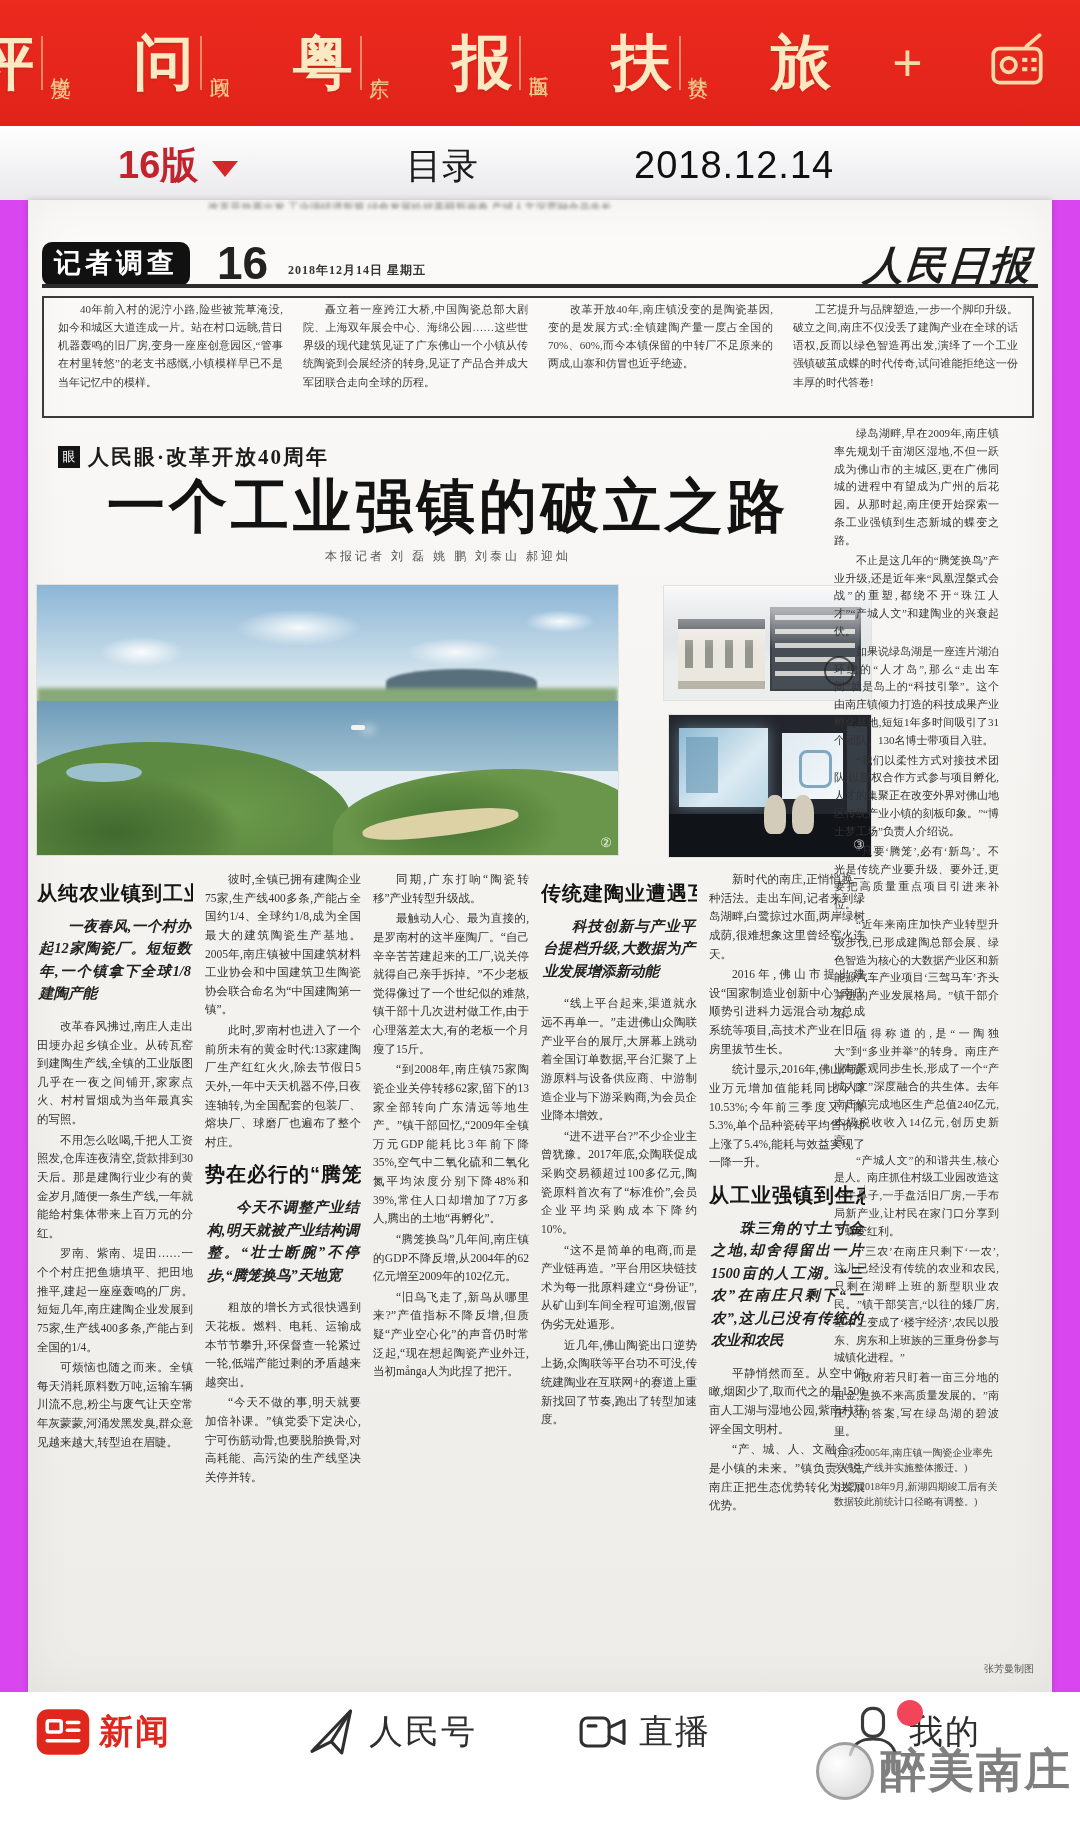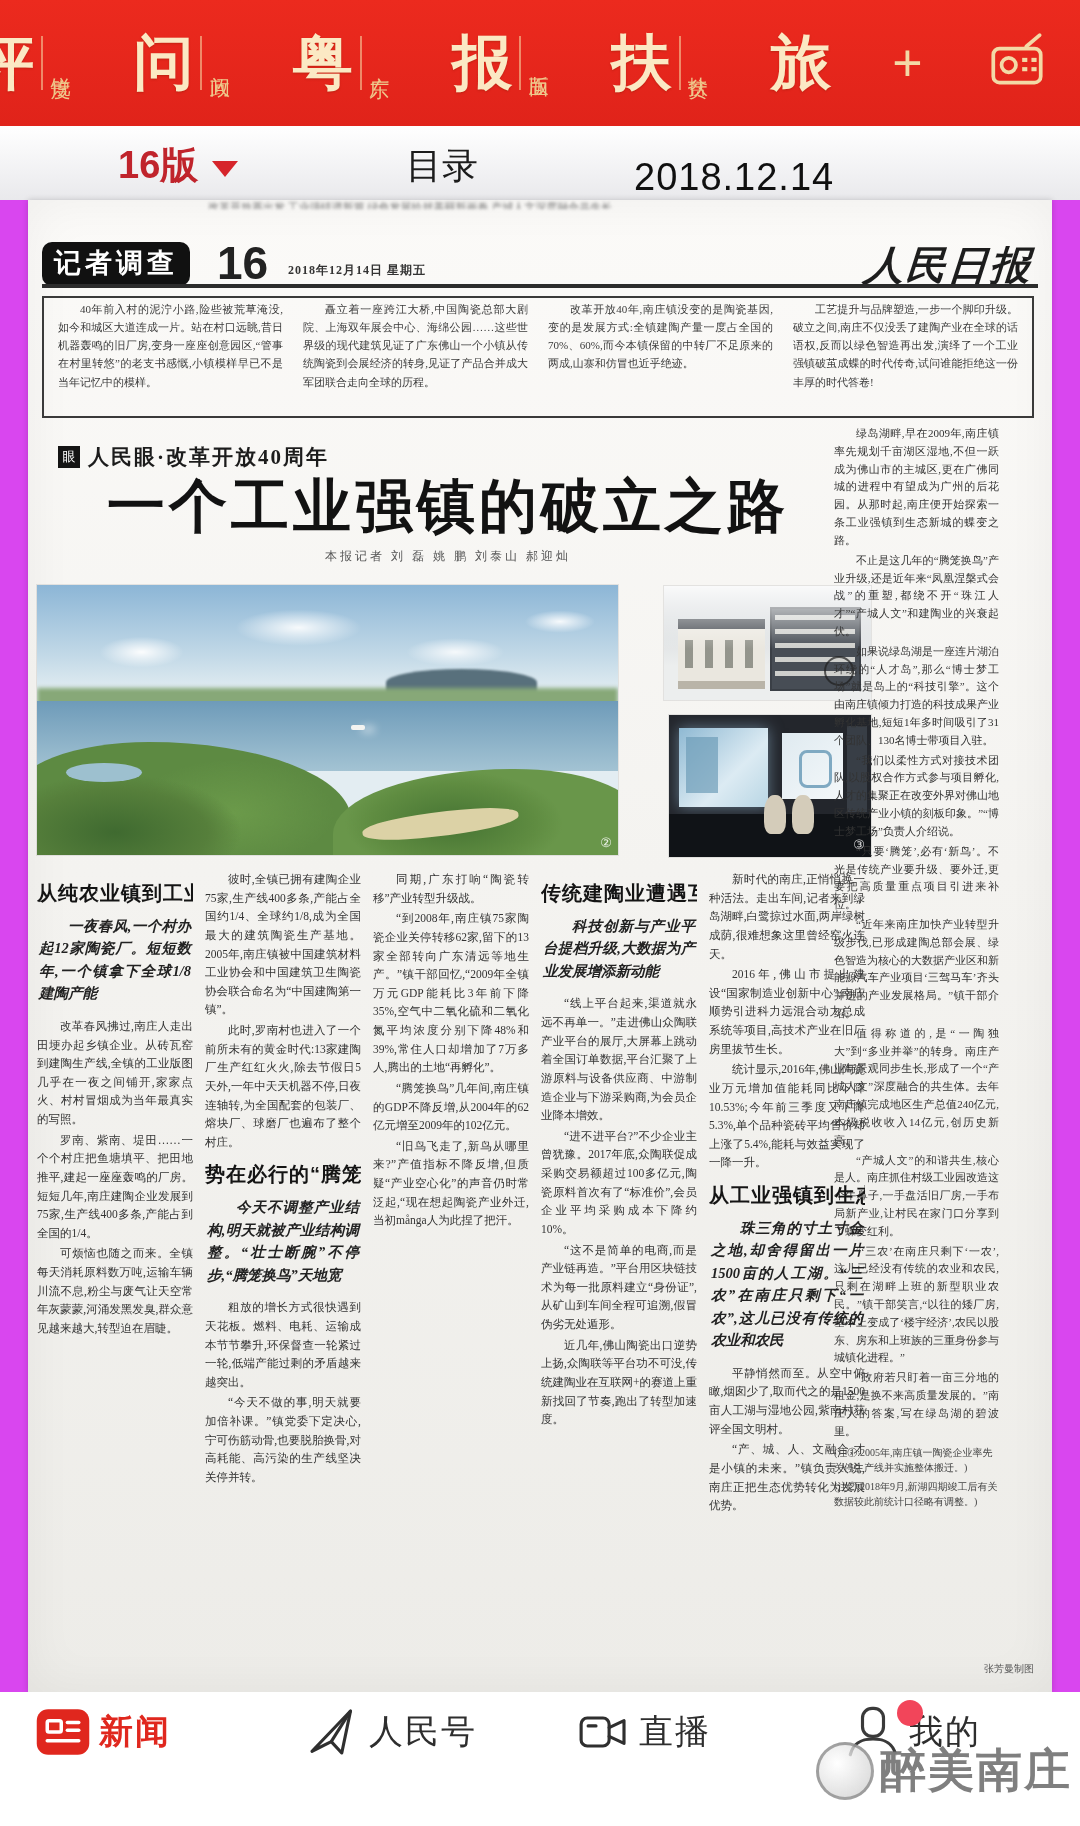--- a/index.html
+++ b/index.html
@@ -23,21 +23,21 @@
 
   
   .pagebar{position:absolute;left:0;top:126px;width:1080px;height:74px;
            background:linear-gradient(180deg,#ffffff,#e9e9ec);
            border-bottom:1px solid #d6d6da;}
   .pagesel{position:absolute;left:118px;top:14px;font-size:38px;color:#c0242c;
            font-weight:bold;display:flex;align-items:center;gap:14px;}
   .tri{width:0;height:0;border-left:13px solid transparent;border-right:13px solid transparent;
        border-top:16px solid #d6252b;margin-top:6px;}
   .toc{position:absolute;left:406px;top:16px;font-size:36px;color:#1c1c1c;}
-  .pdate{position:absolute;left:634px;top:30px;font-size:38px;color:#101010;letter-spacing:1px;}
+  .pdate{position:absolute;left:634px;top:18px;font-size:38px;color:#101010;letter-spacing:1px;}
 
   
   .paperwrap{position:absolute;left:0;top:200px;width:1080px;height:1492px;background:#d946ef;}
   .sheet{position:absolute;left:28px;top:0;width:1024px;height:1492px;
          background:linear-gradient(180deg,#fbfaf8 0%,#f4f3f0 45%,#edece8 100%);
          box-shadow:0 0 6px rgba(0,0,0,.18), inset 0 0 50px rgba(0,0,0,.05);
          font-family:"Liberation Serif",serif;color:#2e2e2e;filter:blur(.3px);}
   .sliver{position:absolute;left:180px;top:0;width:820px;height:9px;overflow:hidden;
           font-size:11px;color:#777;filter:blur(1.6px);white-space:nowrap;}
   .np-head{position:absolute;left:14px;top:40px;width:996px;height:42px;}
@@ -252,50 +252,52 @@
         <div class="shelf"></div>
         <div class="desk"></div>
         <div class="person pA"></div>
         <div class="person pB"></div>
         <span class="mark">③</span>
       </div>
 
       <div class="railcol">
         <p class="p">绿岛湖畔,早在2009年,南庄镇率先规划千亩湖区湿地,不但一跃成为佛山市的主城区,更在广佛同城的进程中有望成为广州的后花园。从那时起,南庄便开始探索一条工业强镇到生态新城的蝶变之路。</p>
         <p class="p">不止是这几年的“腾笼换鸟”产业升级,还是近年来“凤凰涅槃式会战”的重塑,都绕不开“珠江人才”“产城人文”和建陶业的兴衰起伏。</p>
-        <p class="p">如果说绿岛湖是一座连片湖泊环绕的“人才岛”,那么“博士梦工场”就是岛上的“科技引擎”。这个由南庄镇倾力打造的科技成果产业孵化基地,短短1年多时间吸引了31个团队、130名博士带项目入驻。</p>
+        <p class="p">如果说绿岛湖是一座连片湖泊环绕的“人才岛”,那么“走出车间”就是岛上的“科技引擎”。这个由南庄镇倾力打造的科技成果产业孵化基地,短短1年多时间吸引了31个团队、130名博士带项目入驻。</p>
         <p class="p">“我们以柔性方式对接技术团队,以股权合作方式参与项目孵化,人才的集聚正在改变外界对佛山地区传统产业小镇的刻板印象。”“博士梦工场”负责人介绍说。</p>
         <p class="p">“只要‘腾笼’,必有‘新鸟’。不光是传统产业要升级、要外迁,更要把高质量重点项目引进来补位。”</p>
         <p class="p">“近年来南庄加快产业转型升级步伐,已形成建陶总部会展、绿色智造为核心的大数据产业区和新能源汽车产业项目‘三驾马车’齐头并进的产业发展格局。”镇干部介绍。</p>
         <p class="p">值得称道的,是“一陶独大”到“多业并举”的转身。南庄产业与景观同步生长,形成了一个“产城人文”深度融合的共生体。去年南庄镇完成地区生产总值240亿元,本级税收收入14亿元,创历史新高。</p>
         <p class="p">“产城人文”的和谐共生,核心是人。南庄抓住村级工业园改造这个牛鼻子,一手盘活旧厂房,一手布局新产业,让村民在家门口分享到了蝶变红利。</p>
         <p class="p">“‘三农’在南庄只剩下‘一农’,这儿已经没有传统的农业和农民,只剩在湖畔上班的新型职业农民。”镇干部笑言,“以往的矮厂房,基本上变成了‘楼宇经济’,农民以股东、房东和上班族的三重身份参与城镇化进程。”</p>
         <p class="p">“政府若只盯着一亩三分地的租金,是换不来高质量发展的。”南庄人的答案,写在绿岛湖的碧波里。</p>
         <p class="note">(注①:2005年,南庄镇一陶瓷企业率先关停生产线并实施整体搬迁。)</p>
         <p class="note">(注②:2018年9月,新湖四期竣工后有关数据较此前统计口径略有调整。)</p>
       </div>
 
       <div class="bandB">
         <div class="bcol">
           <div class="subhead">从纯农业镇到工业强镇</div>
           <div class="deck">一夜春风,一个村办起12家陶瓷厂。短短数年,一个镇拿下全球1/8建陶产能</div>
           <p class="p">改革春风拂过,南庄人走出田埂办起乡镇企业。从砖瓦窑到建陶生产线,全镇的工业版图几乎在一夜之间铺开,家家点火、村村冒烟成为当年最真实的写照。</p>
+          <p class="p">不用怎么吆喝,千把人工资照发,仓库连夜清空,货款排到30天后。那是建陶行业少有的黄金岁月,随便一条生产线,一年就能给村集体带来上百万元的分红。</p>
           <p class="p">罗南、紫南、堤田……一个个村庄把鱼塘填平、把田地推平,建起一座座轰鸣的厂房。短短几年,南庄建陶企业发展到75家,生产线400多条,产能占到全国的1/4。</p>
           <p class="p">可烦恼也随之而来。全镇每天消耗原料数万吨,运输车辆川流不息,粉尘与废气让天空常年灰蒙蒙,河涌发黑发臭,群众意见越来越大,转型迫在眉睫。</p>
         </div>
         <div class="bcol">
           <p class="p">彼时,全镇已拥有建陶企业75家,生产线400多条,产能占全国约1/4、全球约1/8,成为全国最大的建筑陶瓷生产基地。2005年,南庄镇被中国建筑材料工业协会和中国建筑卫生陶瓷协会联合命名为“中国建陶第一镇”。</p>
           <p class="p">此时,罗南村也进入了一个前所未有的黄金时代:13家建陶厂生产红红火火,除去节假日5天外,一年中天天机器不停,日夜连轴转,为全国配套的包装厂、熔块厂、球磨厂也遍布了整个村庄。</p>
           <div class="subhead">势在必行的“腾笼换鸟”</div>
           <div class="deck">今天不调整产业结构,明天就被产业结构调整。“壮士断腕”不停步,“腾笼换鸟”天地宽</div>
           <p class="p">粗放的增长方式很快遇到天花板。燃料、电耗、运输成本节节攀升,环保督查一轮紧过一轮,低端产能过剩的矛盾越来越突出。</p>
           <p class="p">“今天不做的事,明天就要加倍补课。”镇党委下定决心,宁可伤筋动骨,也要脱胎换骨,对高耗能、高污染的生产线坚决关停并转。</p>
         </div>
         <div class="bcol">
           <p class="p">同期,广东打响“陶瓷转移”产业转型升级战。</p>
+          <p class="p">最触动人心、最为直接的,是罗南村的这半座陶厂。“自己辛辛苦苦建起来的工厂,说关停就得自己亲手拆掉。”不少老板觉得像过了一个世纪似的难熬,镇干部十几次进村做工作,由于心理落差太大,有的老板一个月瘦了15斤。</p>
           <p class="p">“到2008年,南庄镇75家陶瓷企业关停转移62家,留下的13家全部转向广东清远等地生产。”镇干部回忆,“2009年全镇万元GDP能耗比3年前下降35%,空气中二氧化硫和二氧化氮平均浓度分别下降48%和39%,常住人口却增加了7万多人,腾出的土地“再孵化”。</p>
           <p class="p">“腾笼换鸟”几年间,南庄镇的GDP不降反增,从2004年的62亿元增至2009年的102亿元。</p>
           <p class="p">“旧鸟飞走了,新鸟从哪里来?”产值指标不降反增,但质疑“产业空心化”的声音仍时常泛起,“现在想起陶瓷产业外迁,当初många人为此捏了把汗。</p>
         </div>
         <div class="bcol">
           <div class="subhead">传统建陶业遭遇互联网+</div>
           <div class="deck">科技创新与产业平台提档升级,大数据为产业发展增添新动能</div>
           <p class="p">“线上平台起来,渠道就永远不再单一。”走进佛山众陶联产业平台的展厅,大屏幕上跳动着全国订单数据,平台汇聚了上游原料与设备供应商、中游制造企业与下游采购商,为会员企业降本增效。</p>
           <p class="p">“进不进平台?”不少企业主曾犹豫。2017年底,众陶联促成采购交易额超过100多亿元,陶瓷原料首次有了“标准价”,会员企业平均采购成本下降约10%。</p>
           <p class="p">“这不是简单的电商,而是产业链再造。”平台用区块链技术为每一批原料建立“身份证”,从矿山到车间全程可追溯,假冒伪劣无处遁形。</p>

